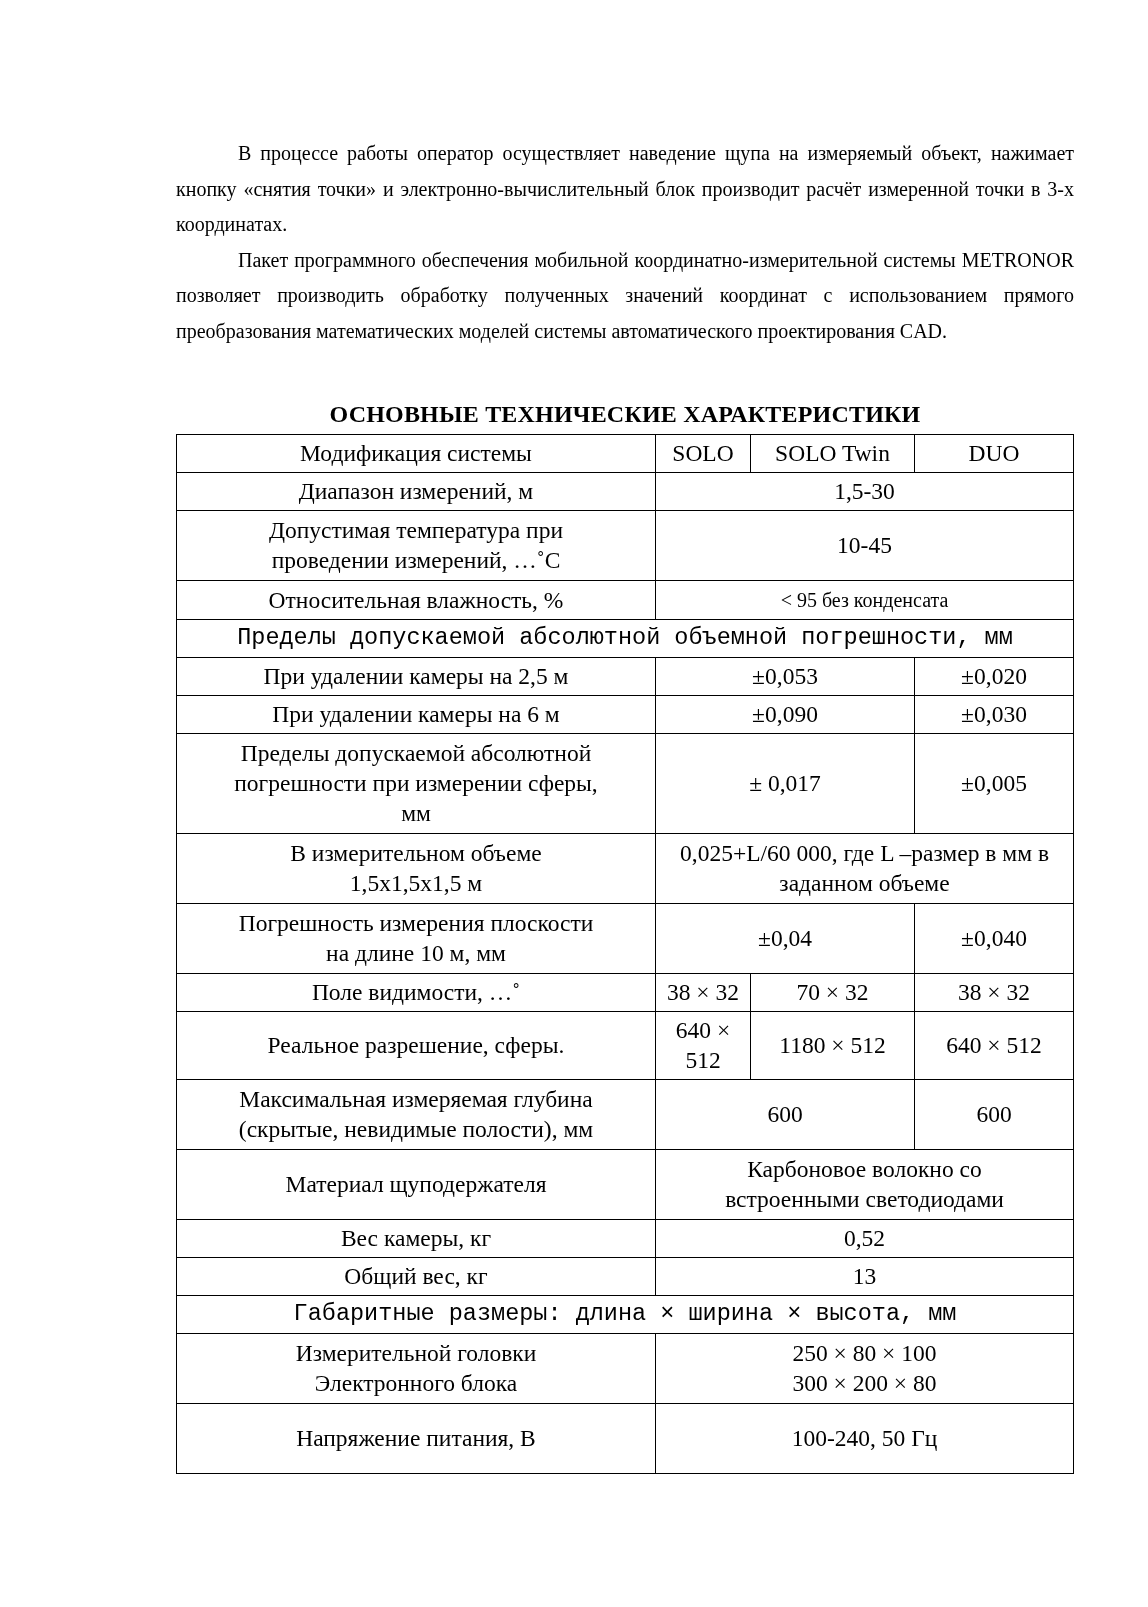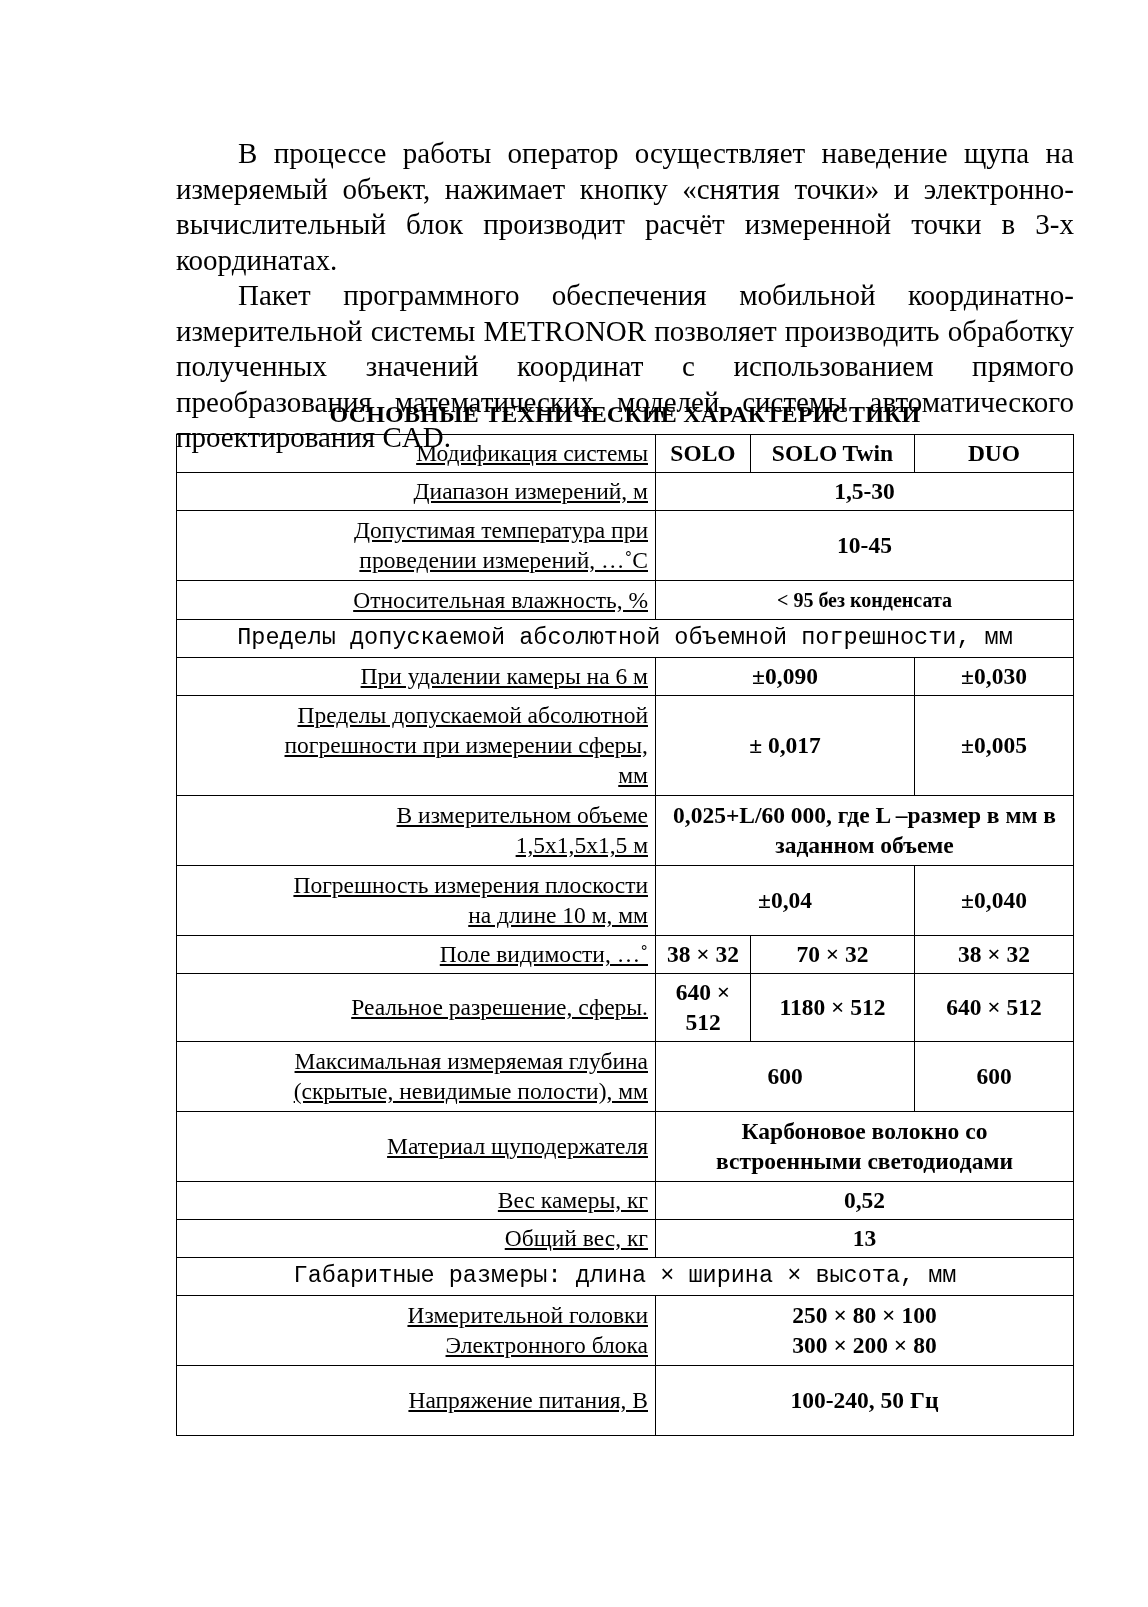--- a/index.html
+++ b/index.html
@@ -25,21 +25,21 @@
   }
   .body-text {
     position: absolute;
     left: 176px;
     top: 136px;
     width: 898px;
   }
   .para {
     text-align: justify;
     text-indent: 62px;
-    font-size: 29px;
+    font-size: 20px;
     line-height: 35.5px;
     margin: 0;
     hyphens: none;
   }
   .table-title {
     position: absolute;
     left: 176px;
     top: 401px;
     width: 898px;
     text-align: center;
@@ -56,26 +56,24 @@
     table-layout: fixed;
     font-size: 23.5px;
     line-height: 30px;
   }
   table.spec td {
     border: 1.6px solid #000000;
     padding: 3px 7px 4px 7px;
     vertical-align: middle;
   }
   td.label {
-    text-align: right;
-    text-decoration: underline;
+    text-align: center;
   }
   td.val {
     text-align: center;
-    font-weight: bold;
   }
   td.wide-label {
     text-align: center;
     font-family: Liberation Mono, monospace;
   }
   .small {
     font-size: 20px;
   }
   .tall2 { height: 62px; }
   .tall3 { height: 92px; }
@@ -123,20 +121,25 @@
 
       <tr>
         <td class="label">Относительная влажность, %</td>
         <td class="val" colspan="3"><span class="small">&lt; 95 без конденсата</span></td>
       </tr>
 
       <tr>
         <td class="wide-label" colspan="4">Пределы допускаемой абсолютной объемной погрешности, мм</td>
       </tr>
 
+      <tr>
+        <td class="label">При удалении камеры на 2,5 м</td>
+        <td class="val" colspan="2">±0,053</td>
+        <td class="val">±0,020</td>
+      </tr>
 
       <tr>
         <td class="label">При удалении камеры на 6 м</td>
         <td class="val" colspan="2">±0,090</td>
         <td class="val">±0,030</td>
       </tr>
 
 
       <tr>
         <td class="label tall3">

